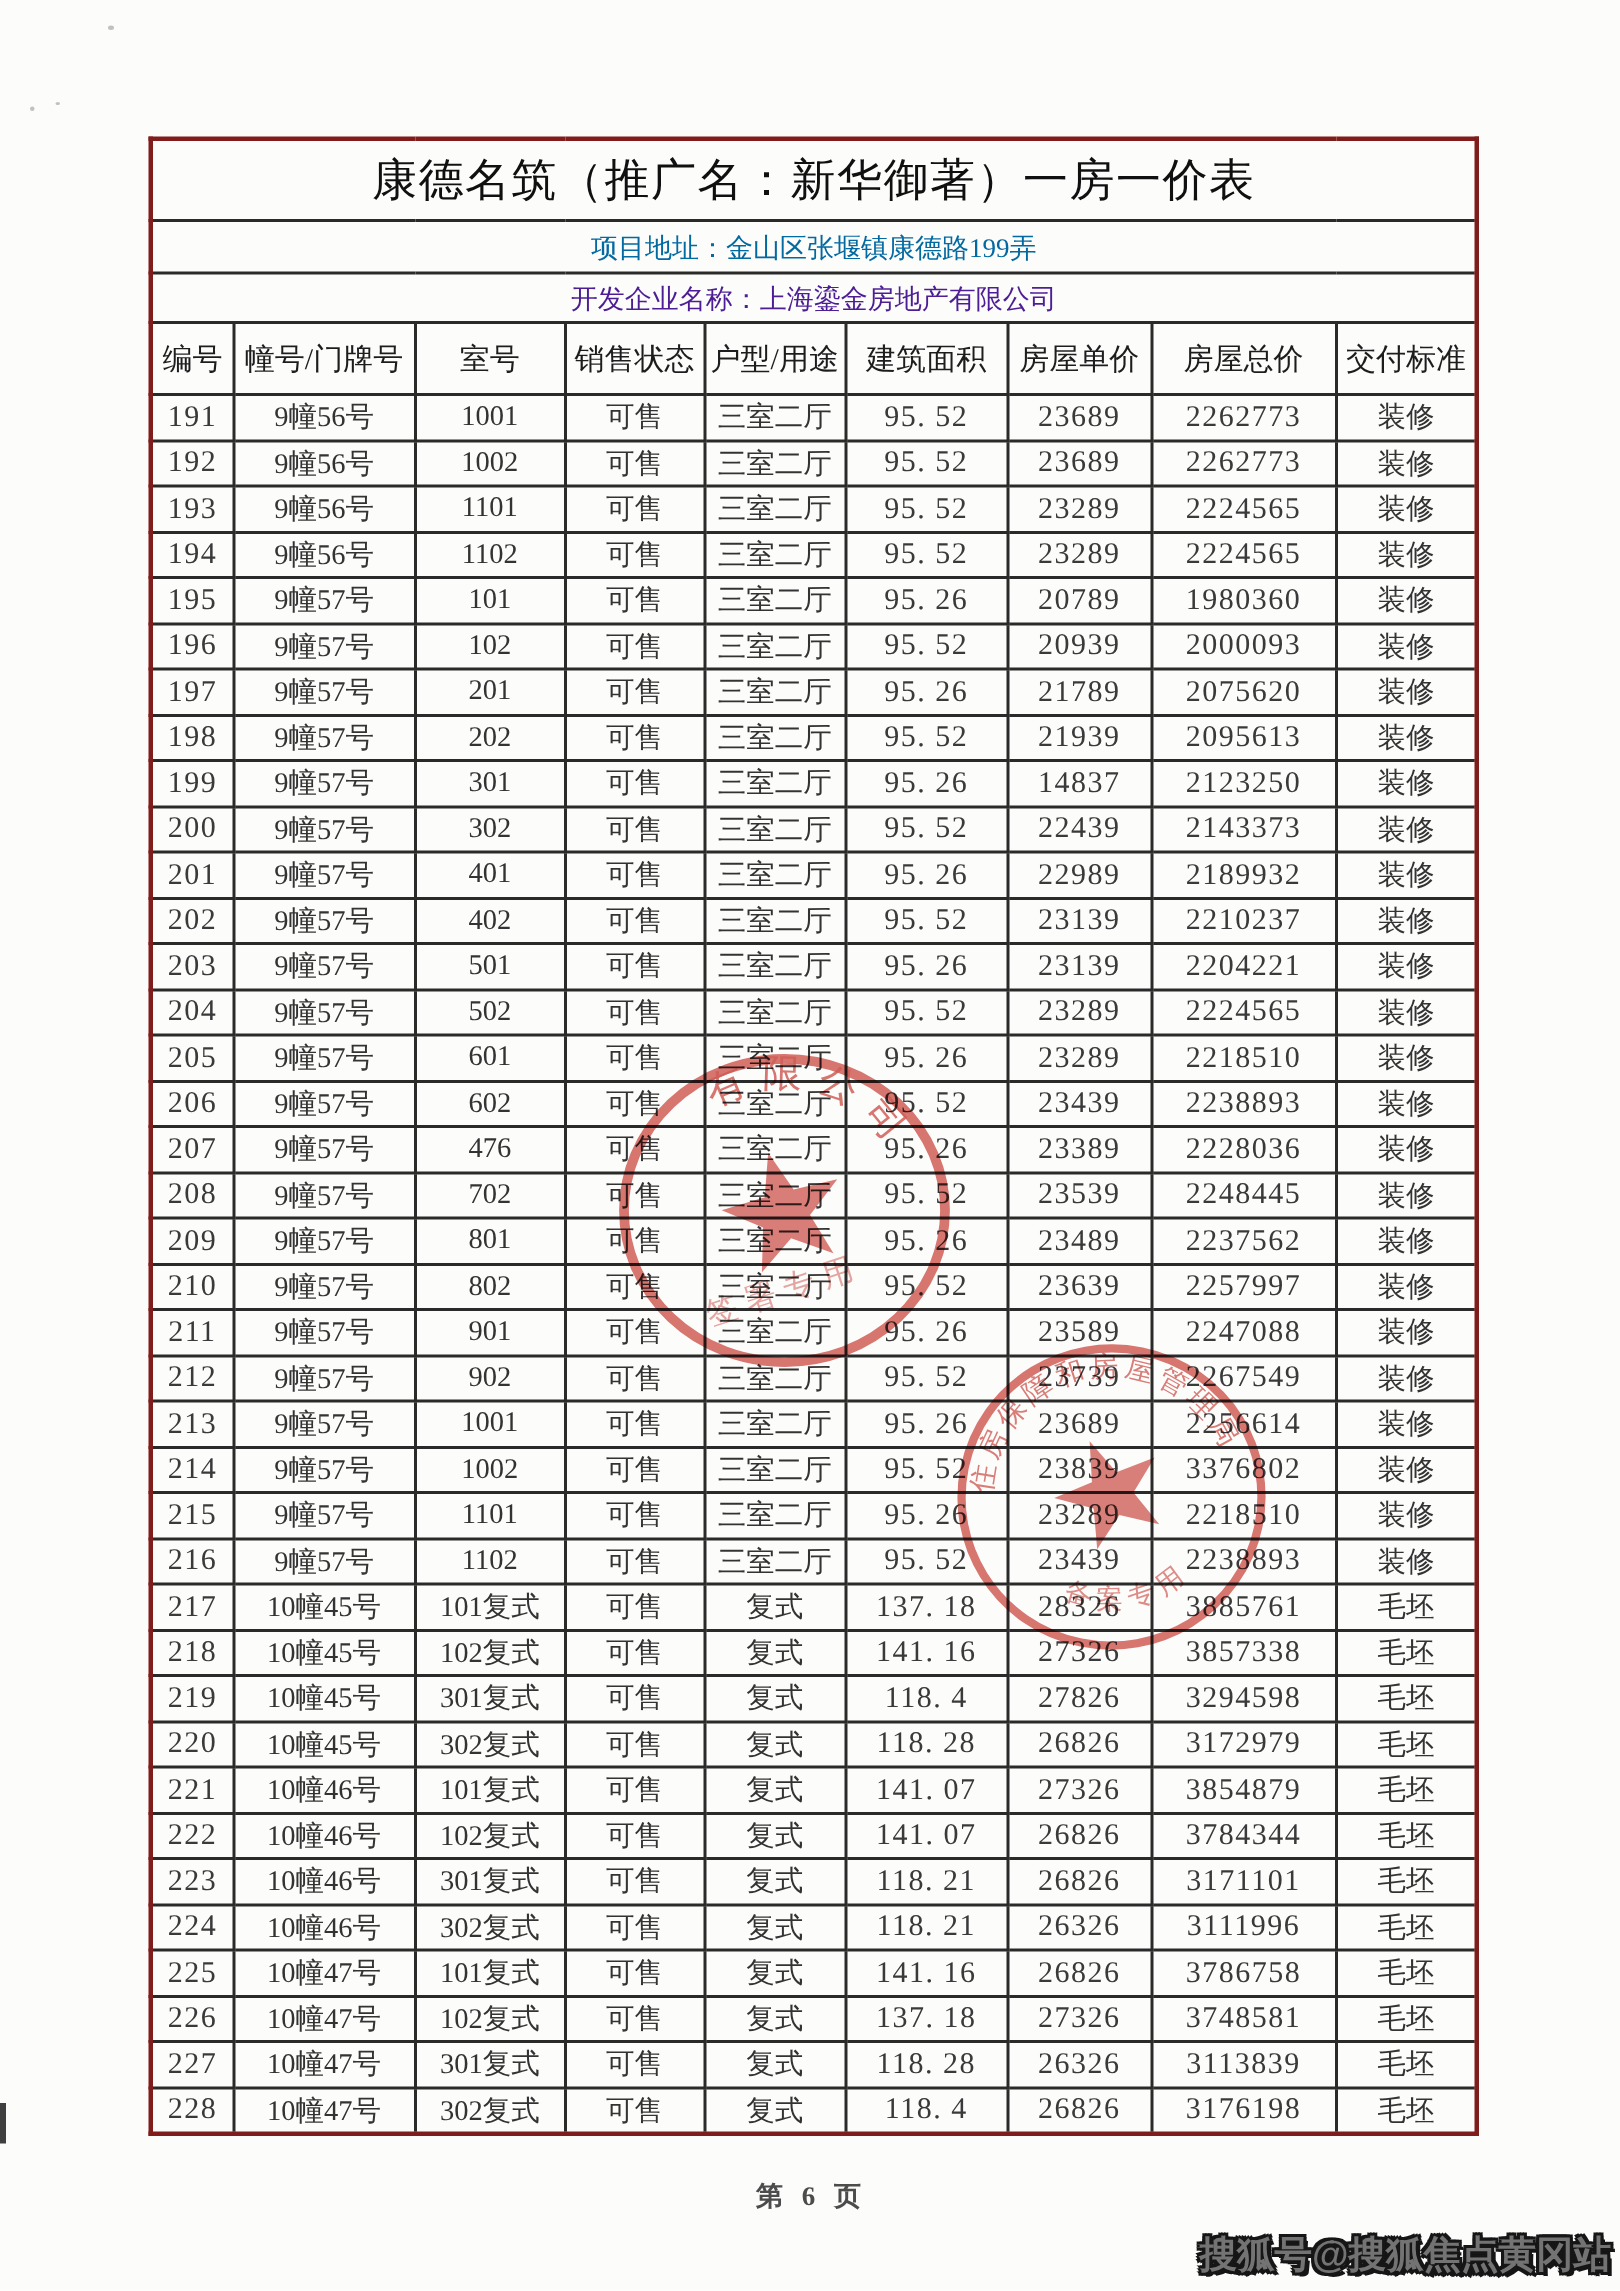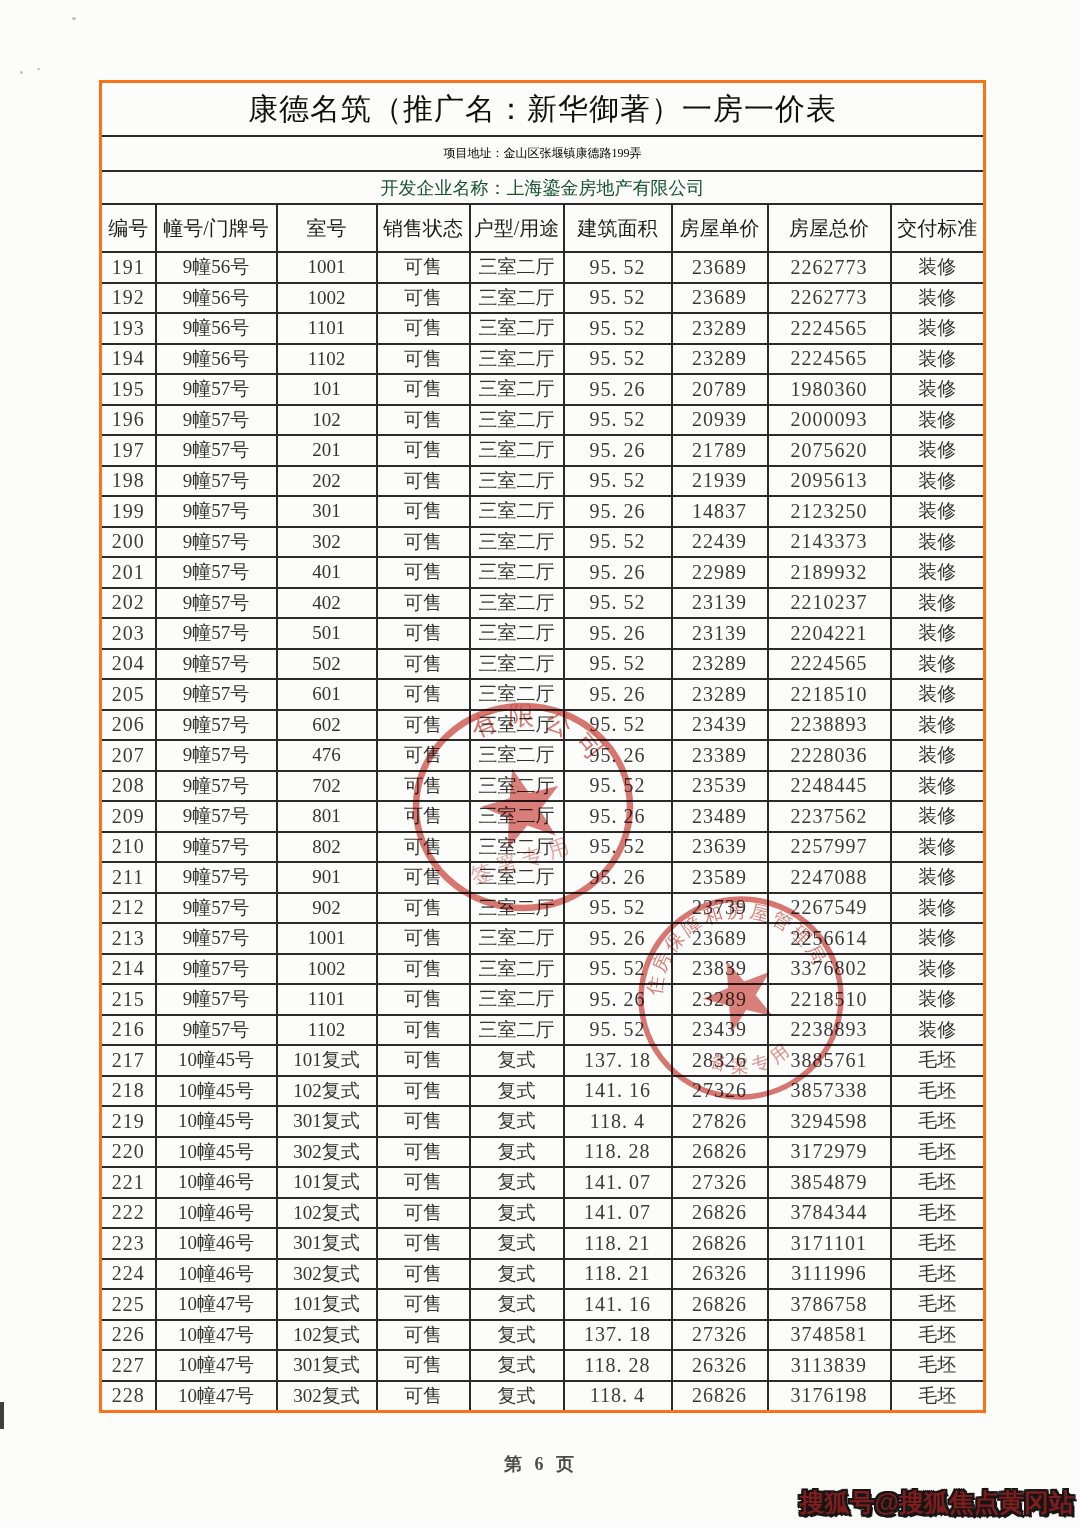--- a/index.html
+++ b/index.html
@@ -1,27 +1,27 @@
 <!DOCTYPE html>
 <html><head>
 <meta charset="utf-8">
 <style>
   html,body{margin:0;padding:0;}
   body{width:1080px;height:1527px;background:#ffffff;}
   .sheet{position:relative;width:1080px;height:1527px;background:#fcfcfb;overflow:hidden;
          font-family:"Liberation Serif", serif;color:#2d2d2d;}
 
   
-  table.price-table{position:absolute;left:99px;top:80px;width:884px;
-        border-collapse:collapse;table-layout:fixed;border:3px solid #f97316;}
+  table.price-table{position:absolute;left:99px;top:91px;width:884px;
+        border-collapse:collapse;table-layout:fixed;border:3px solid #7f1d1d;}
   .price-table td,.price-table th{border:2px solid #2a2a2a;text-align:center;vertical-align:middle;
         padding:0;font-weight:normal;overflow:hidden;white-space:nowrap;}
   .title-cell{height:52px;font-size:30px;font-weight:bold;color:#101010;letter-spacing:1px;}
-  .meta-cell{height:33px;font-size:12px;color:#000000;}
-  .dev-cell{height:31px;font-size:18px;color:#14532d;}
+  .meta-cell{height:33px;font-size:18px;color:#0369a1;}
+  .dev-cell{height:31px;font-size:18px;color:#4c1d95;}
   .head-cell{height:46px;font-size:20px;color:#1d1d1d;}
   .price-table tbody td{height:28.5px;font-size:20px;color:#3a3a3a;}
   .price-table tbody td:nth-child(1),
   .price-table tbody td:nth-child(6),
   .price-table tbody td:nth-child(7),
   .price-table tbody td:nth-child(8){letter-spacing:1px;}
   .price-table tbody td:nth-child(2),
   .price-table tbody td:nth-child(3),
   .price-table tbody td:nth-child(4),
   .price-table tbody td:nth-child(5),
@@ -33,21 +33,21 @@
 
   
   .seal{position:absolute;mix-blend-mode:multiply;opacity:.88;}
   .seal text{font-family:"Liberation Serif", serif;}
 
   
   .page-number{position:absolute;left:99px;top:1452px;width:884px;text-align:center;
         font-size:18px;letter-spacing:4px;color:#4c4c4c;font-weight:bold;}
   .watermark{position:absolute;right:6px;top:1486px;
         font-family:"Liberation Sans", sans-serif;font-weight:bold;font-size:25px;
-        color:#7f1d1d;letter-spacing:0;
+        color:#737373;letter-spacing:0;
         text-shadow:2px 0 0 #161616,-2px 0 0 #161616,0 2px 0 #161616,0 -2px 0 #161616,
                     2px 2px 0 #161616,-2px 2px 0 #161616,2px -2px 0 #161616,-2px -2px 0 #161616,
                     3px 3px 0 #161616;}
 
   
   .scan-dot{position:absolute;background:#8f8f8f;opacity:.55;border-radius:50%;}
   .scan-edge-mark{position:absolute;left:0;top:1402px;width:4px;height:27px;background:#1d1d1d;opacity:.85;}
 </style>
 </head>
 <body>

